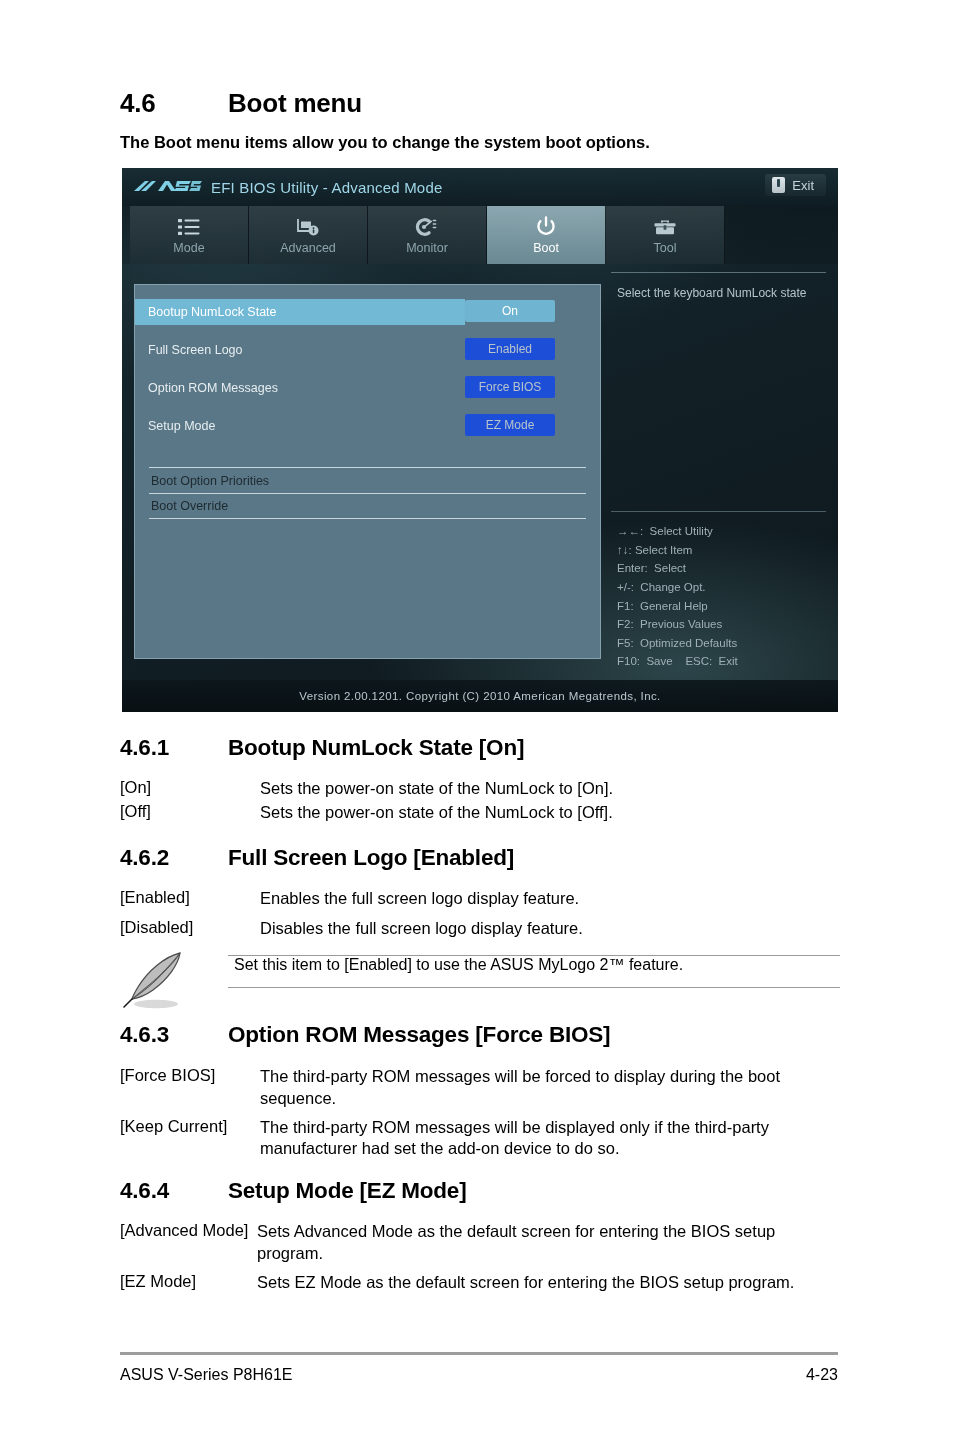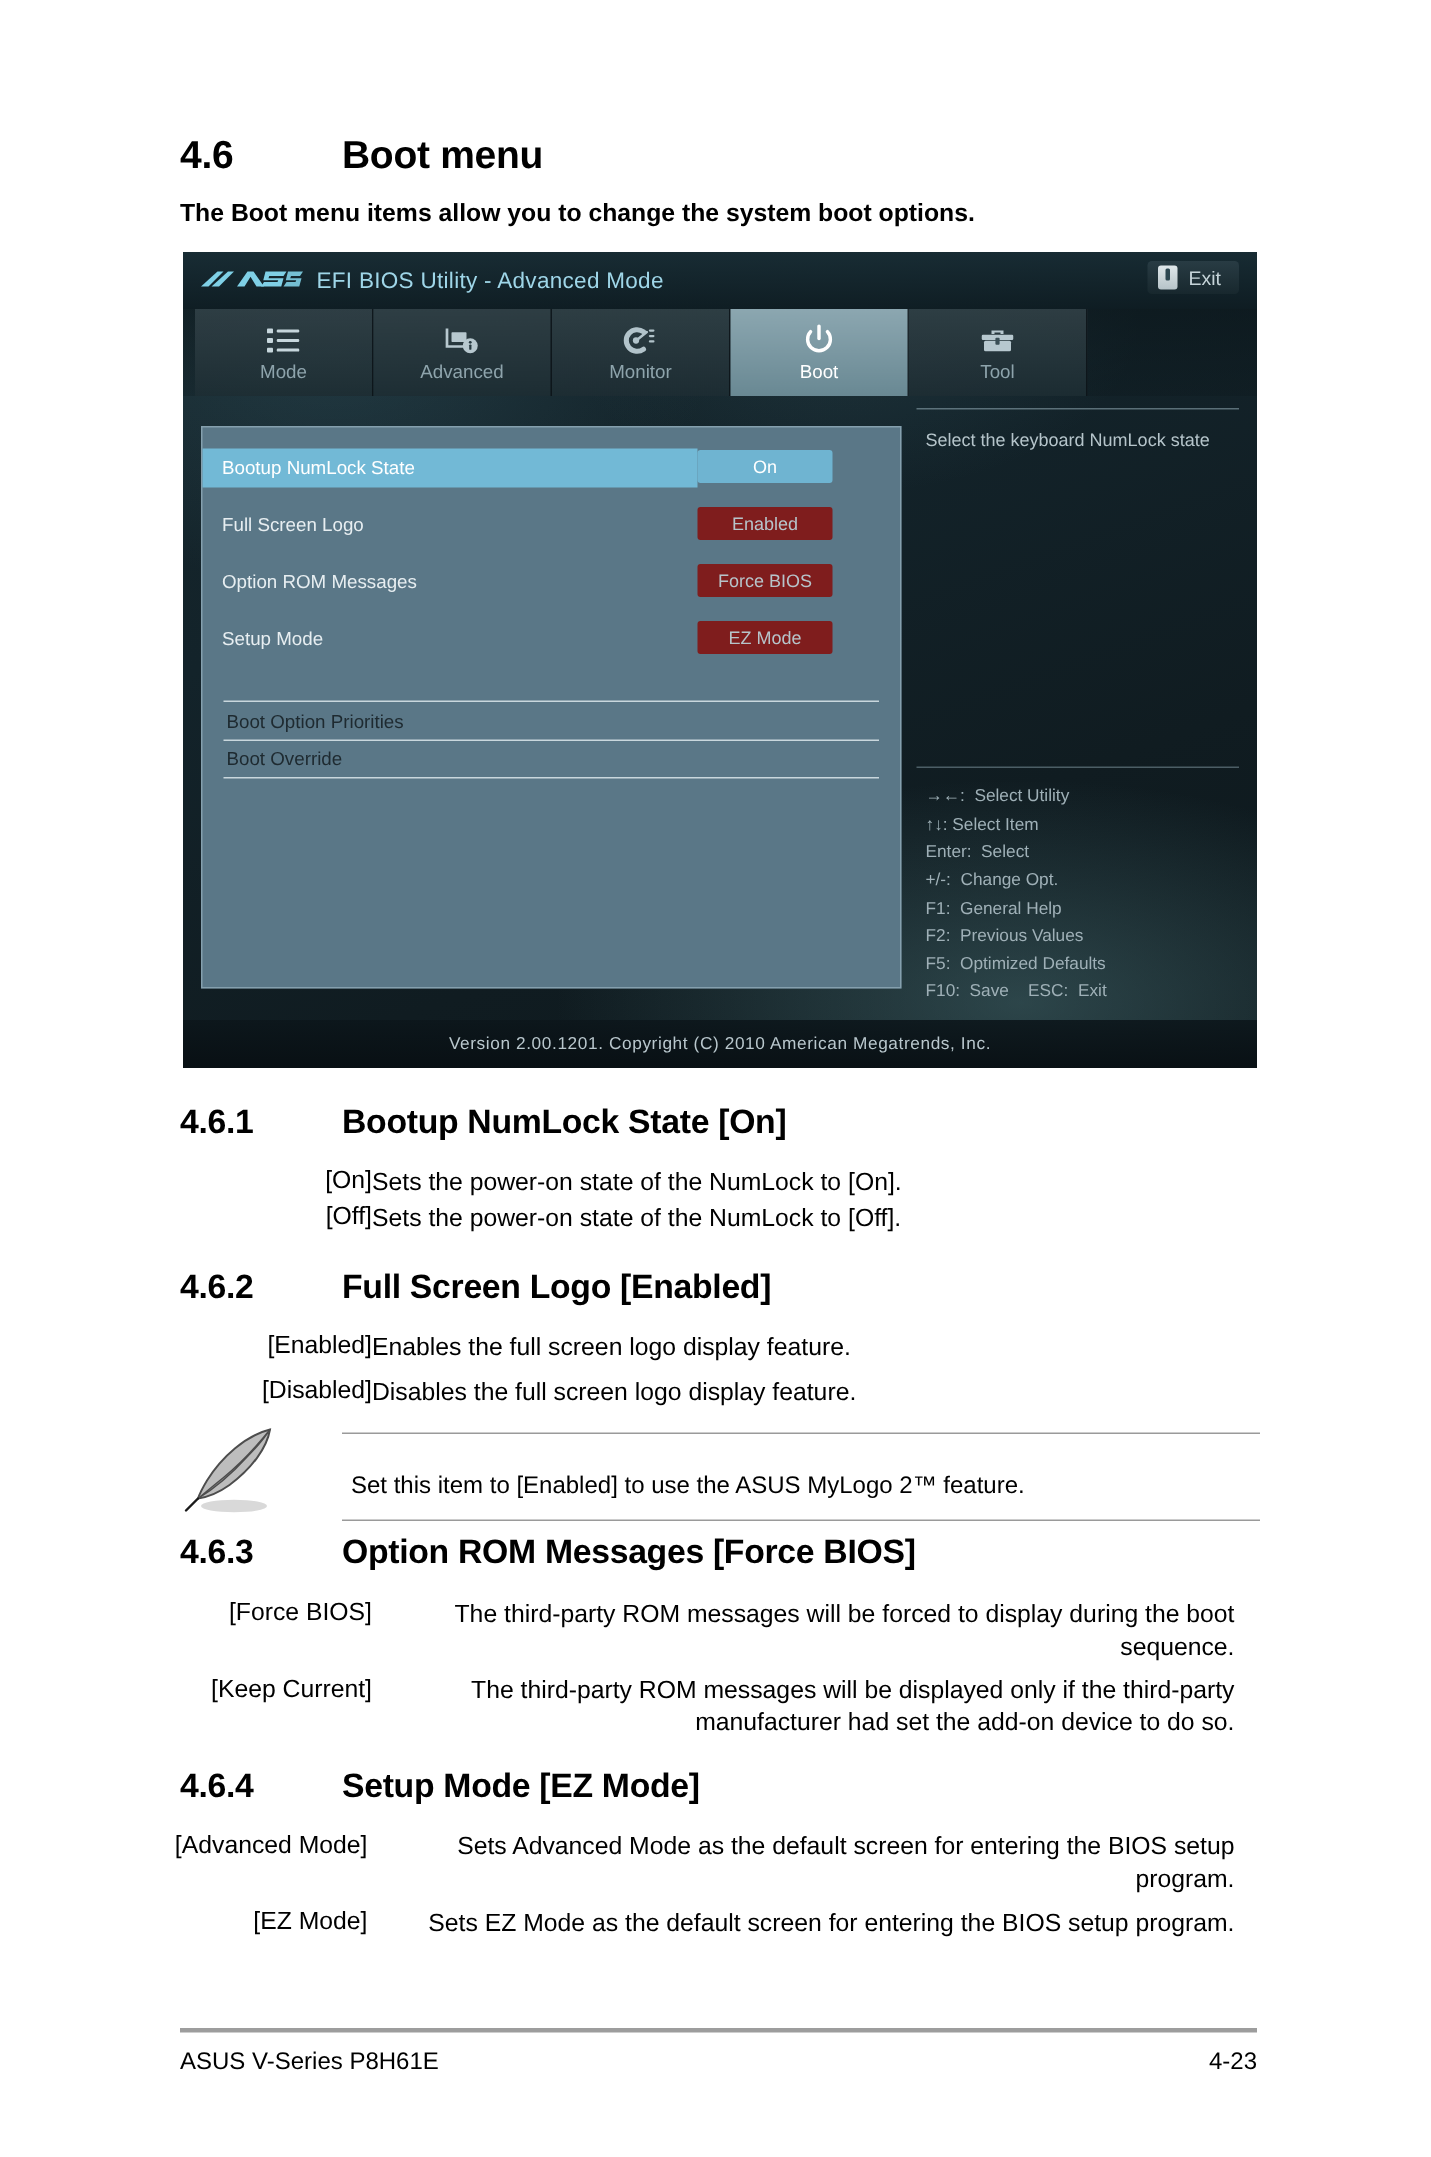--- a/index.html
+++ b/index.html
@@ -16,28 +16,28 @@
   .h2 {
     position: absolute;
     font-size: 26px; font-weight: bold; letter-spacing: -0.2px;
     white-space: nowrap;
   }
   .h2 .num { display: inline-block; width: 108px; }
   .intro {
     position: absolute;
     font-size: 16.5px; left: 120px; white-space: nowrap;
   }
-  .deflist { position: absolute; left: 108px; width: 720px; text-align: right; }
+  .deflist { position: absolute; left: 120px; width: 720px; }
   .defrow { display: flex; align-items: flex-start; margin-bottom: 2px; }
   .defrow .term { font-size: 16.5px; flex: 0 0 auto; }
   .defrow .desc { font-size: 16.5px; line-height: 1.32; }
 
   
   .note { position: absolute; left: 120px; width: 720px; }
-  .note-inner { margin-left: 108px; border-top: 1.4px solid #9a9a9a; border-bottom: 1.4px solid #9a9a9a; padding: 26px 0 13px 6px; }
+  .note-inner { margin-left: 108px; border-top: 1.4px solid #9a9a9a; border-bottom: 1.4px solid #9a9a9a; padding: 0 0 13px 6px; }
   .note-text { font-size: 16px; }
   .note-icon { position: absolute; left: 2px; top: -6px; width: 96px; height: 62px; }
 
   
   .footer-rule { position: absolute; left: 120px; width: 718px; height: 3px; background: #9d9d9d; }
   .footer-left { position: absolute; left: 120px; font-size: 16px; }
   .footer-right { position: absolute; right: 116px; font-size: 16px; }
 
   
   .bios {
@@ -132,21 +132,21 @@
     padding-left: 13px;
     color: #e7eef1; font-size: 12.5px;
   }
   .setting-row.selected .setting-name {
     background: #72b9d6; color: #ffffff;
   }
   .setting-value {
     position: absolute; left: 330px; top: 1px;
     width: 90px; height: 22px;
     display: flex; align-items: center; justify-content: center;
-    background: #7f1d1d; color: #b7c4ca; font-size: 12px;
+    background: #1d4ed8; color: #b7c4ca; font-size: 12px;
     border-radius: 2px;
   }
   .setting-row.selected .setting-value {
     background: #6fb4d1; color: #ffffff;
   }
   .spacer-gap { height: 16px; }
   .sub-item {
     position: relative; margin: 0 14px; height: 26px;
     border-top: 1.2px solid #c9d7dd;
     display: flex; align-items: center;

